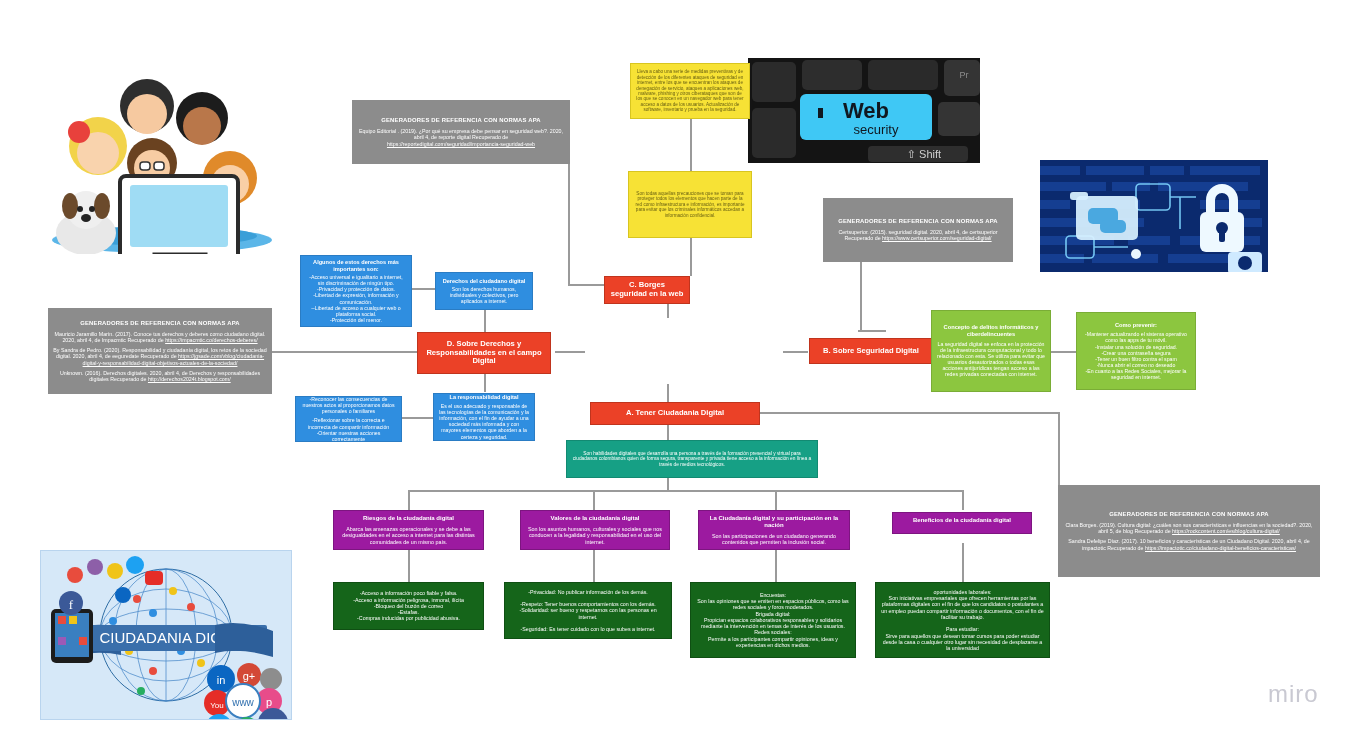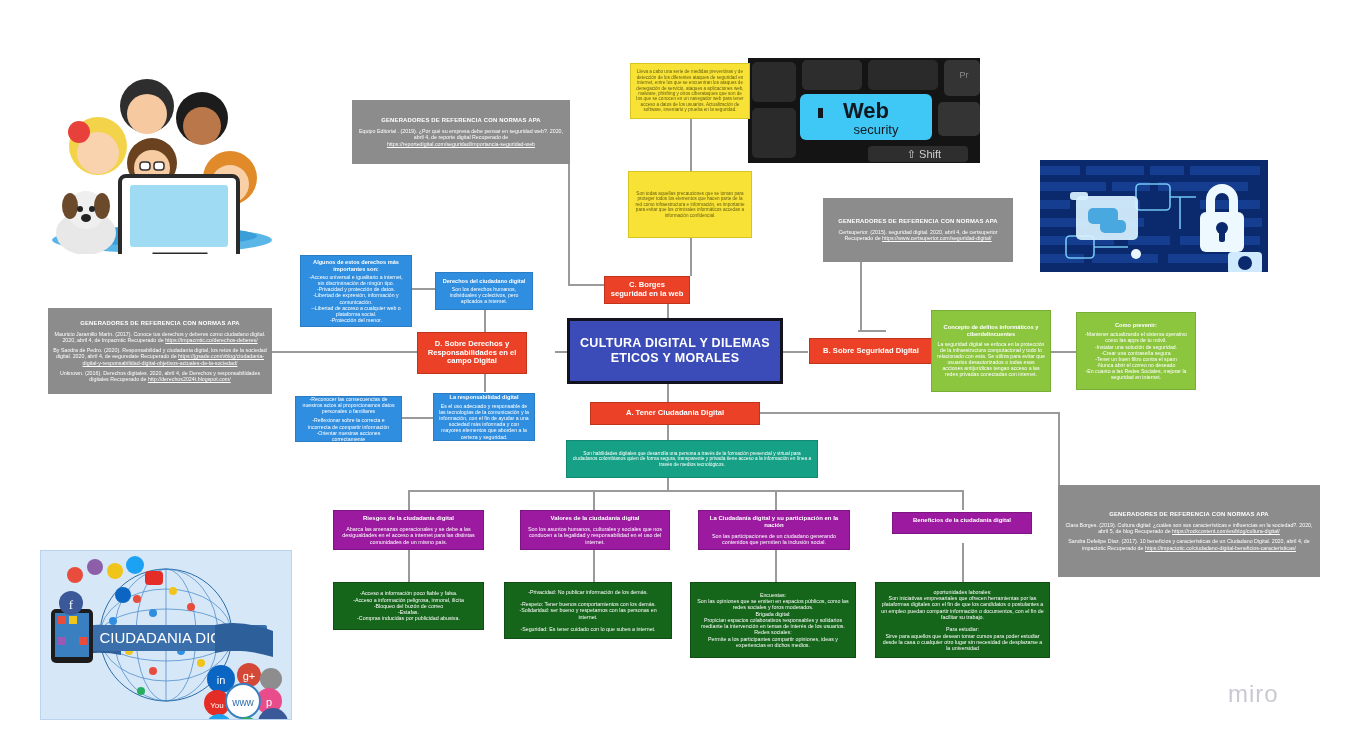--- a/index.html
+++ b/index.html
@@ -299,25 +299,22 @@
     <span class="t">Lleva a cabo una serie de medidas preventivas y de detección de los diferentes ataques de seguridad en internet, entre los que se encuentran los ataques de denegación de servicio, ataques a aplicaciones web, malware, phishing y otros ciberataques que son de los que se conocen en un navegador web para tener acceso a datos de los usuarios. Actualización de software, inventario y prueba en la seguridad.</span>
   </div>
   <div class="node yellow" style="left:628px;top:171px;width:124px;height:67px;">
     <span class="t">Son todas aquellas precauciones que se toman para proteger todos los elementos que hacen parte de la red como infraestructura e información, es importante para evitar que los criminales informáticos accedan a información confidencial.</span>
   </div>
 
   <div class="node redbox" style="left:604px;top:276px;width:86px;height:28px;">
     <span class="t">C. Borges seguridad en la web</span>
   </div>
 
-  <div class="node central" style="left:567px;top:318px;width:216px;height:66px;">
-    <span class="t">CULTURA DIGITAL Y DILEMAS ETICOS Y MORALES</span>
-  </div>
-
-  <div class="node redbox" style="left:417px;top:332px;width:110px;height:42px;">
+
+  <div class="node redbox" style="left:417px;top:332px;width:134px;height:42px;">
     <span class="t">D. Sobre Derechos y Responsabilidades en el campo Digital</span>
   </div>
 
   <div class="node redbox" style="left:809px;top:338px;width:124px;height:26px;">
     <span class="t">B. Sobre Seguridad Digital</span>
   </div>
 
   <div class="node redbox" style="left:590px;top:402px;width:170px;height:23px;">
     <span class="t">A. Tener Ciudadania Digital</span>
   </div>
@@ -406,15 +403,15 @@
 Permite a los participantes compartir opiniones, ideas y experiencias en dichos medios.</span>
   </div>
   <div class="node dgreen" style="left:875px;top:582px;width:175px;height:76px;">
     <span class="t" style="white-space:pre-line">oportunidades laborales:
 Son iniciativas empresariales que ofrecen herramientas por las plataformas digitales con el fin de que los candidatos o postulantes a un empleo puedan compartir información o documentos, con el fin de facilitar su trabajo.
 
 Para estudiar:
 Sirve para aquellos que desean tomar cursos para poder estudiar desde la casa o cualquier otro lugar sin necesidad de desplazarse a la universidad</span>
   </div>
 
-  <div class="watermark" style="left:1228px;top:680px;">miro</div>
+  <div class="watermark" style="left:1268px;top:680px;">miro</div>
 
 </div>
 
 </body></html>

